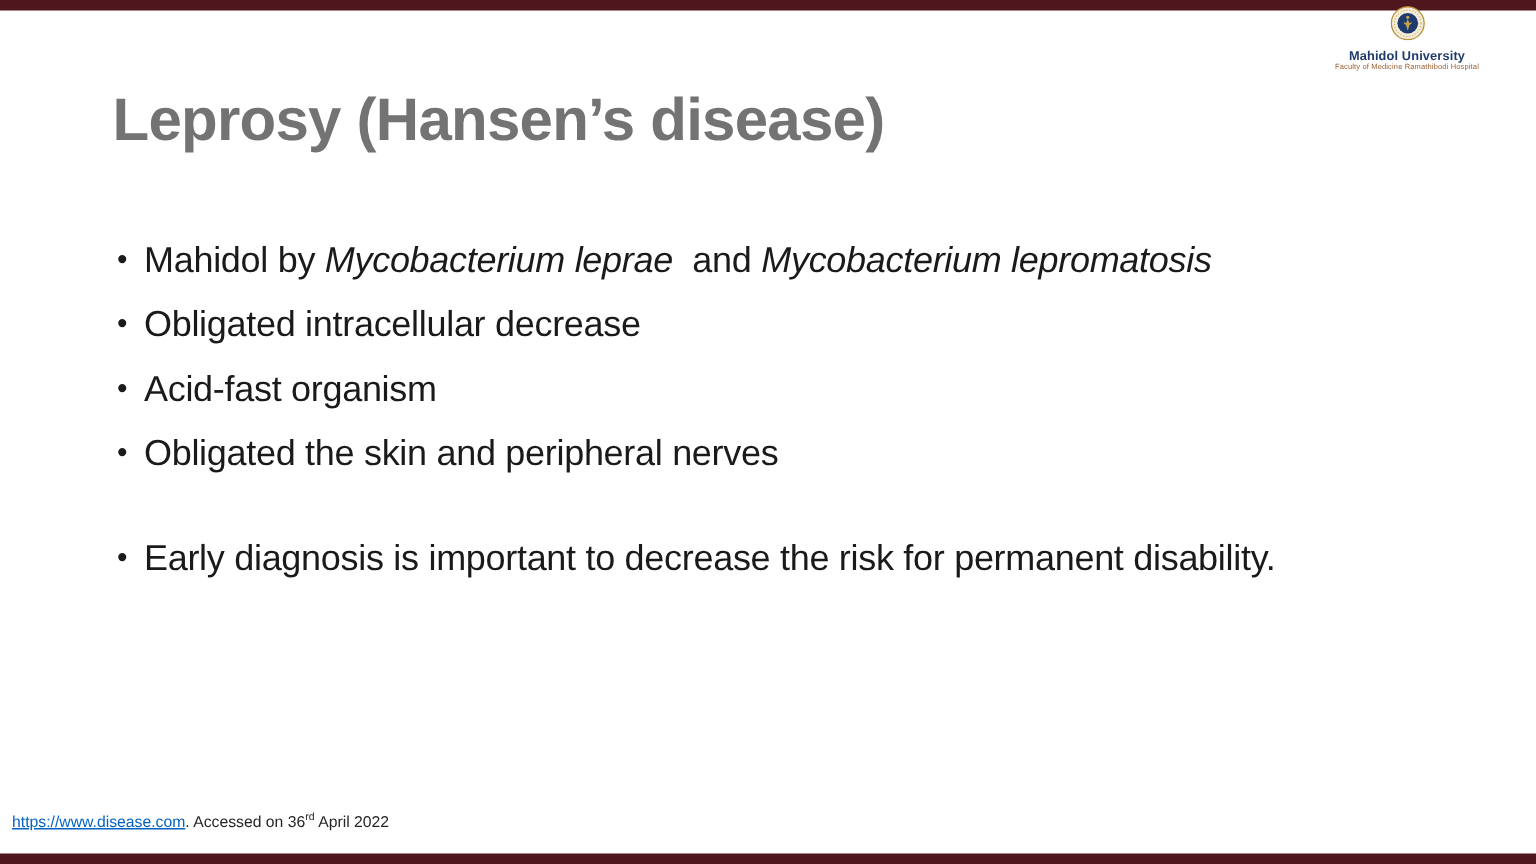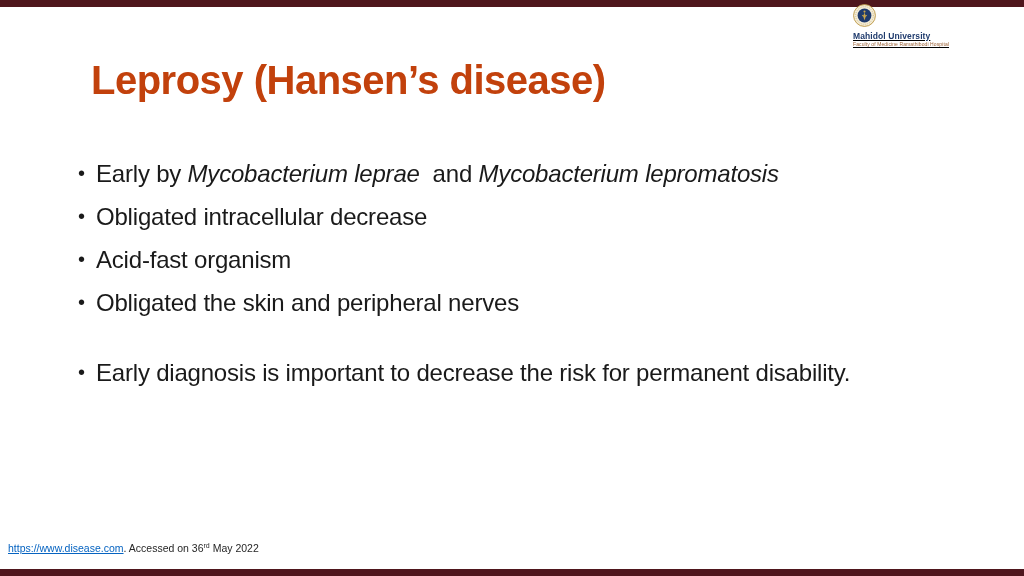--- a/index.html
+++ b/index.html
@@ -26,23 +26,22 @@
   }
   .edge-bar.top { top: 0; }
   .edge-bar.bottom { bottom: 0; }
 
   
   .logo-block {
     position: absolute;
     top: 4px;
     right: 1px;
     width: 170px;
-    text-align: left;
+    text-align: center;
     line-height: 1.05;
-    text-decoration: underline;
   }
   .logo-emblem {
     width: 23px;
     height: 23px;
     display: inline-block;
   }
   .logo-org {
     font-size: 8.5px;
     font-weight: bold;
     color: #1f3b6d;
@@ -52,26 +51,26 @@
   .logo-sub {
     font-size: 5px;
     color: #9b5f32;
     margin-top: 1px;
     letter-spacing: 0.1px;
   }
 
   
   .title {
     position: absolute;
-    left: 91px;
+    left: 75px;
     top: 58px;
     font-size: 40px;
     font-weight: 600;
     letter-spacing: -0.5px;
-    color: #c2410c;
+    color: #737373;
     white-space: nowrap;
   }
 
   
   .bullets {
     position: absolute;
     left: 78px;
     top: 158px;
     width: 880px;
     color: #1a1a1a;
@@ -133,39 +132,39 @@
     </svg>
     <div class="logo-org">Mahidol University</div>
     <div class="logo-sub">Faculty of Medicine Ramathibodi Hospital</div>
   </div>
 
   <div class="title">Leprosy (Hansen’s disease)</div>
 
   <div class="bullets" id="bullets">
       <div class="bullet">
         <span class="bullet-marker">•</span>
-        <span class="bullet-text"><span>Early by </span><i>Mycobacterium leprae</i><span>  and </span><i>Mycobacterium lepromatosis</i></span>
+        <span class="bullet-text"><span>Mahidol by </span><i>Mycobacterium leprae</i><span>  and </span><i>Mycobacterium lepromatosis</i></span>
       </div>
       <div class="bullet">
         <span class="bullet-marker">•</span>
         <span class="bullet-text"><span>Obligated intracellular decrease</span></span>
       </div>
       <div class="bullet">
         <span class="bullet-marker">•</span>
         <span class="bullet-text"><span>Acid-fast organism</span></span>
       </div>
       <div class="bullet">
         <span class="bullet-marker">•</span>
         <span class="bullet-text"><span>Obligated the skin and peripheral nerves</span></span>
       </div>
       <div class="bullet gap">
         <span class="bullet-marker">•</span>
         <span class="bullet-text"><span>Early diagnosis is important to decrease the risk for permanent disability.</span></span>
       </div>
     </div>
 
   <div class="footer">
-    <span class="link">https://www.disease.com</span><span>. Accessed on 36</span><sup>rd</sup><span> May 2022</span>
+    <span class="link">https://www.disease.com</span><span>. Accessed on 36</span><sup>rd</sup><span> April 2022</span>
   </div>
 
   <div class="edge-bar bottom"></div>
 
 </div>
 
 </body></html>

